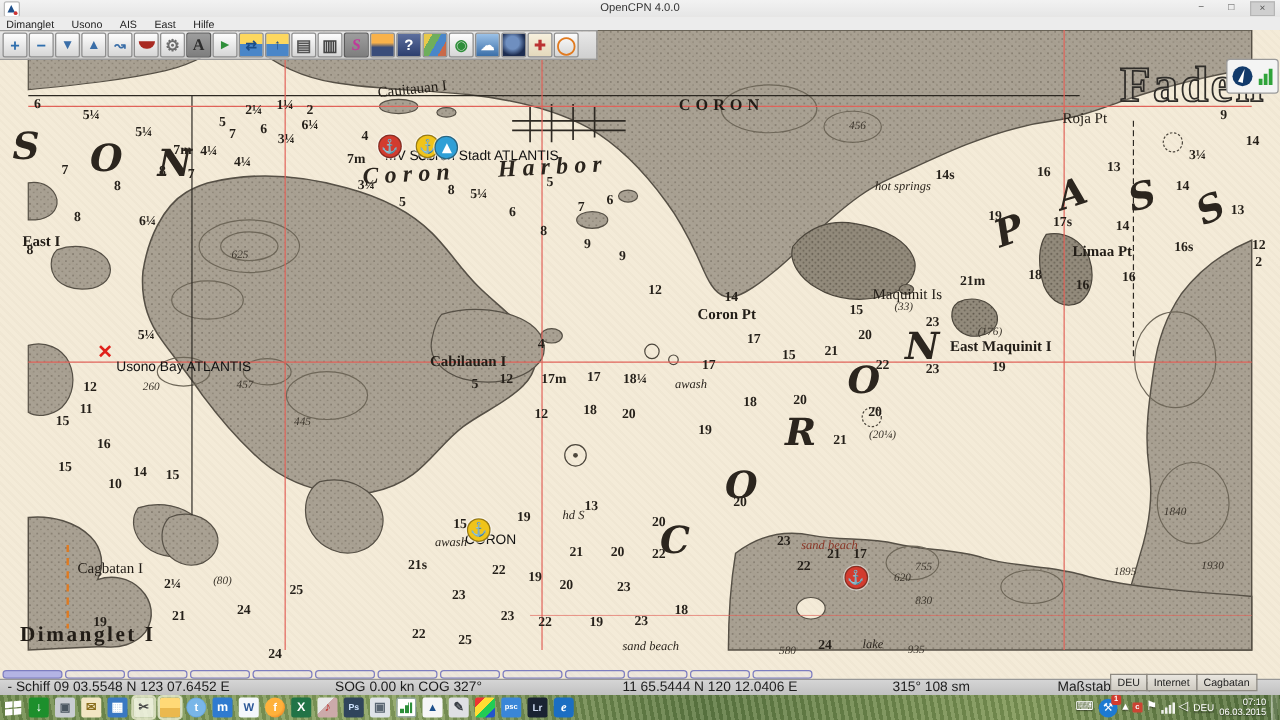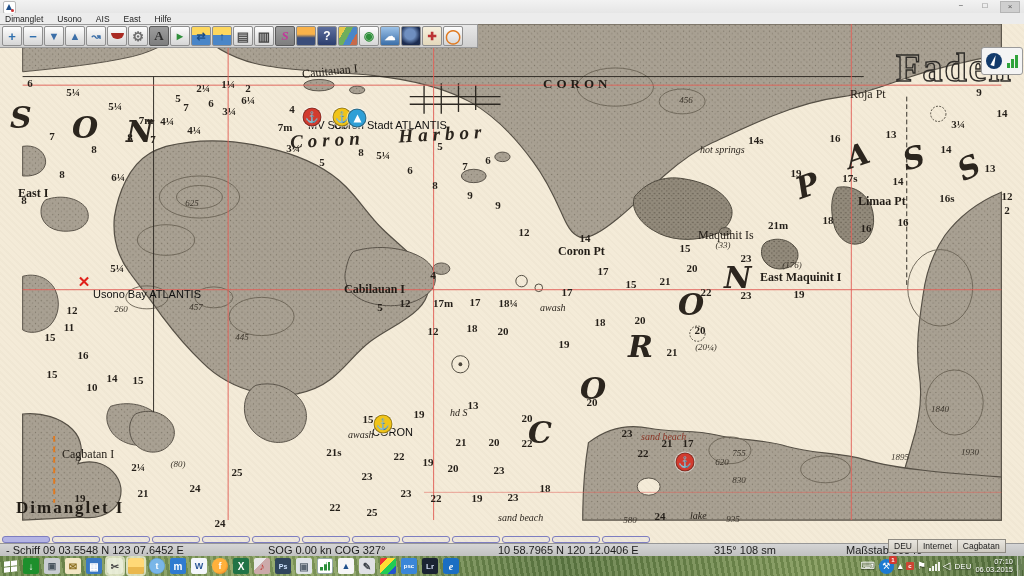--- a/index.html
+++ b/index.html
@@ -145,20 +145,21 @@
   #clock{text-align:right;font-size:7.5px;line-height:8px;text-shadow:0 1px 1px rgba(0,0,0,.6);}
   #show-desktop{width:4px;height:20px;border-left:1px solid rgba(255,255,255,.5);background:rgba(255,255,255,.15);}
 </style>
 </head>
 <body>
 
 <div id="screen">
 
   <div id="titlebar">
     <div id="app-icon"></div>
+    <div id="win-title">OpenCPN 4.0.0</div>
     <div id="win-btns">
       <span>−</span>
       <span>□</span>
       <span class="close">×</span>
     </div>
   </div>
 
   <div id="menubar">
       <span>Dimanglet</span>
       <span>Usono</span>
@@ -543,21 +544,21 @@
       <div class="seg"></div>
       <div class="seg"></div>
       <div class="seg"></div>
       <div class="seg"></div>
       <div class="seg"></div>
     </div>
 
   <div id="statusbar">
     <span style="left:6px">- Schiff 09 03.5548 N    123 07.6452 E</span>
     <span style="left:268px">SOG 0.00 kn   COG 327°</span>
-    <span style="left:498px">10 58.7965 N    120 12.0406 E</span>
+    <span style="left:498px">11 65.5444 N    120 12.0406 E</span>
     <span style="left:714px">315°   108 sm</span>
     <span style="left:846px">Maßstab 30540</span>
   </div>
 
   <div id="langbar">
       <div>DEU</div>
       <div>Internet</div>
       <div>Cagbatan</div>
     </div>
 

